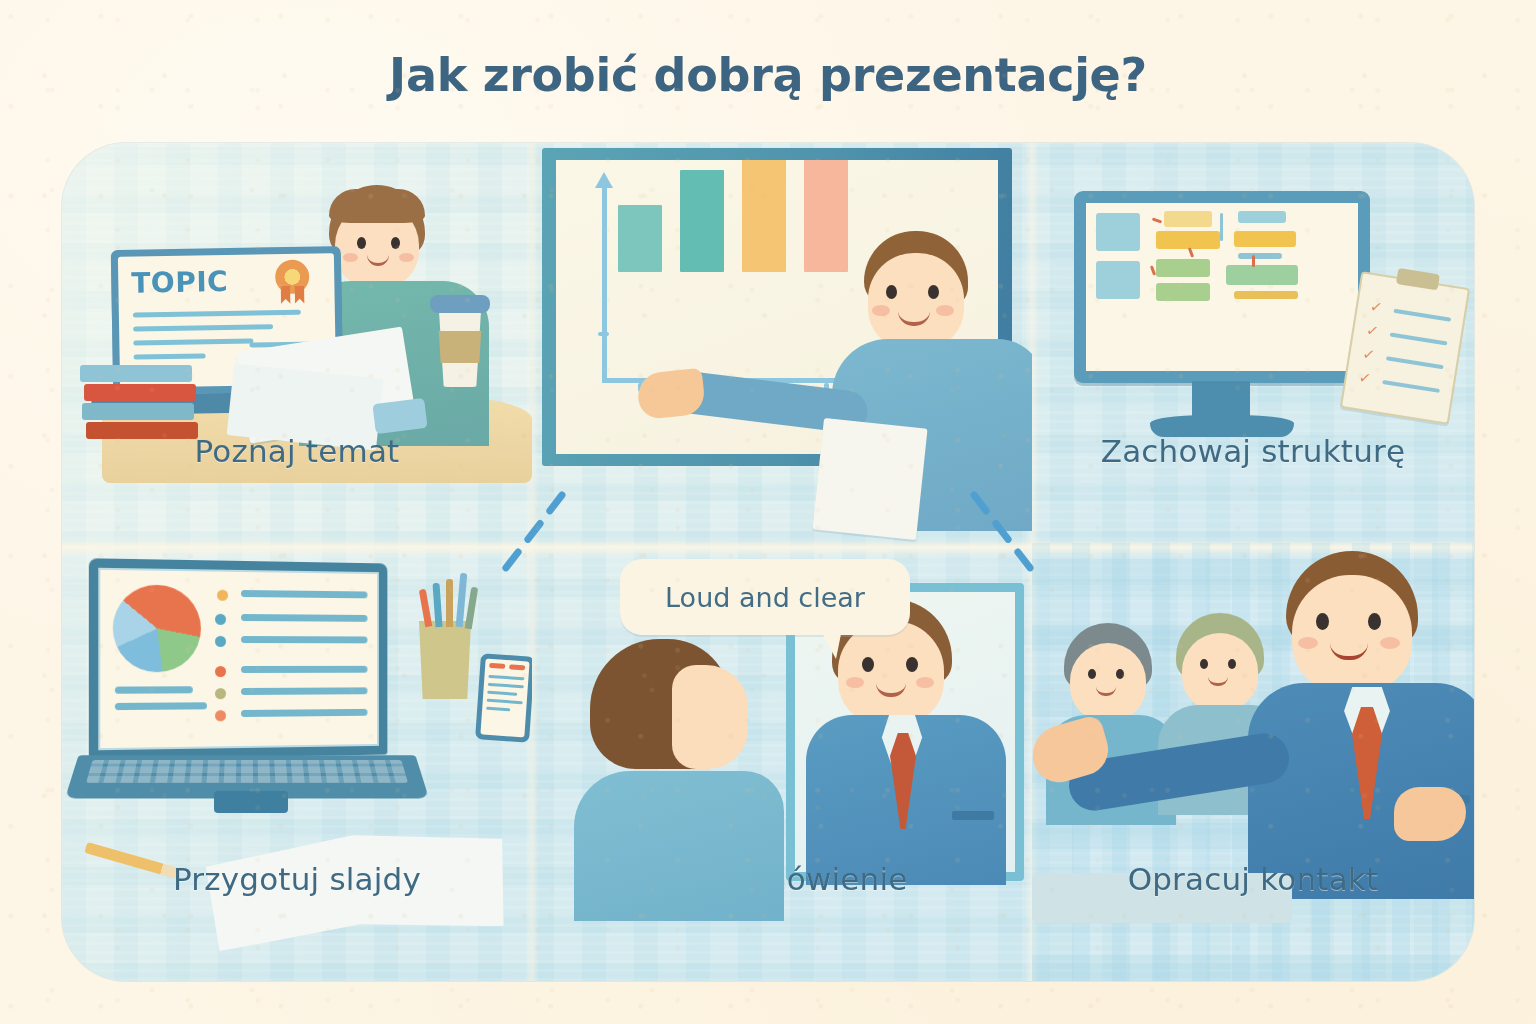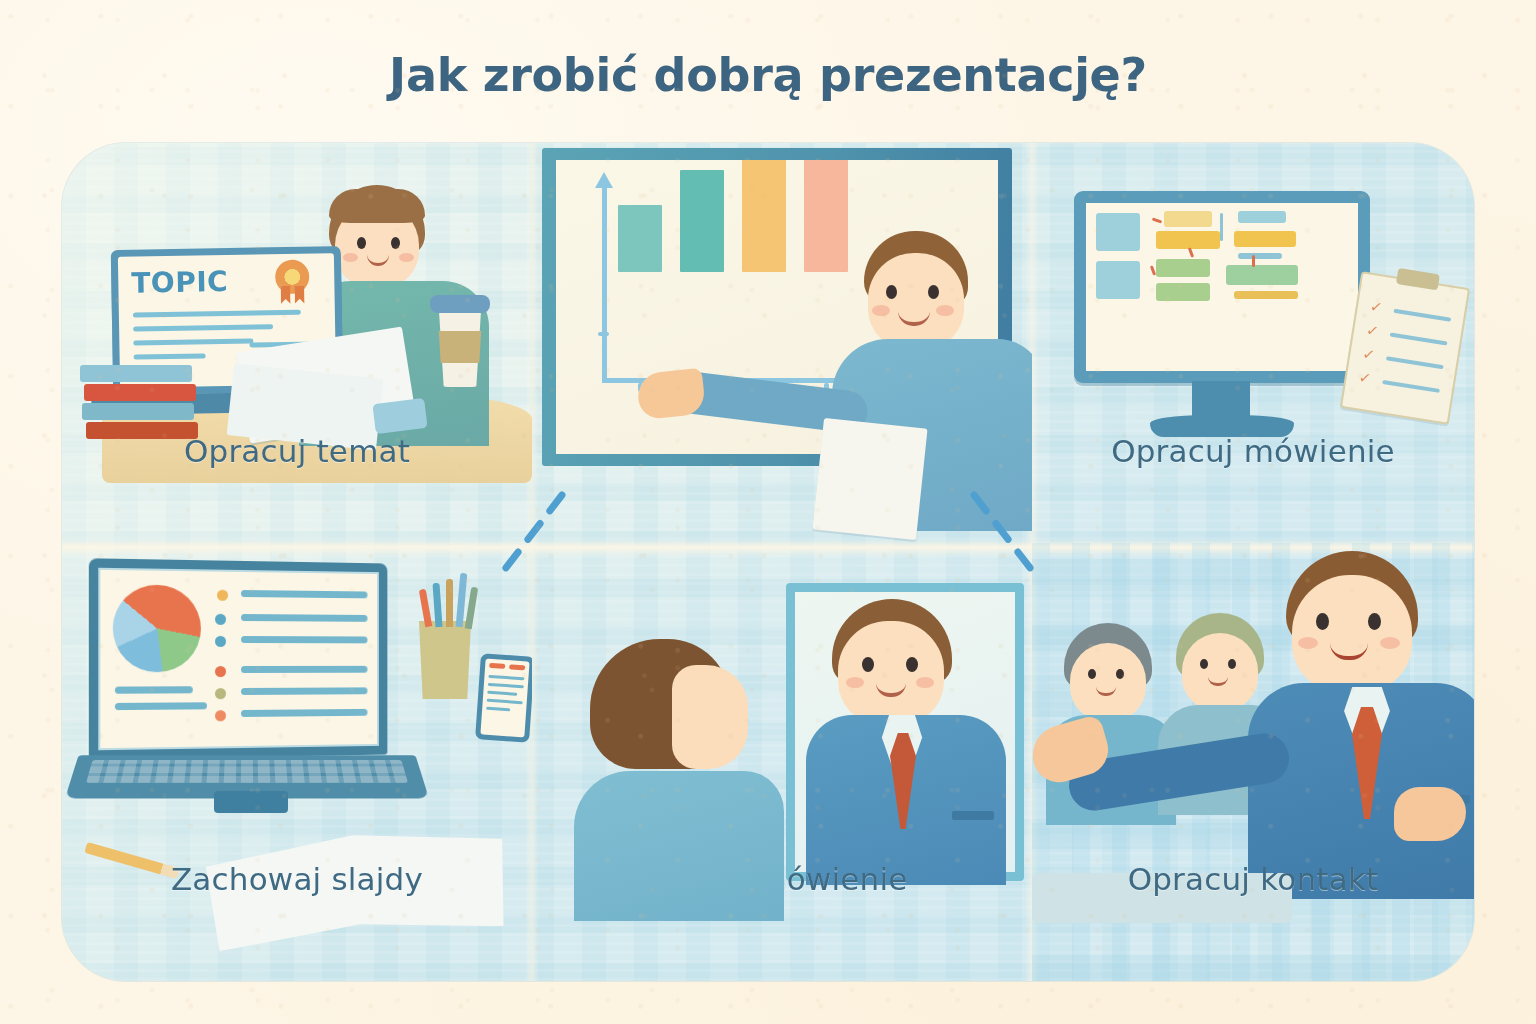--- a/index.html
+++ b/index.html
@@ -486,21 +486,21 @@
     <div class="papers1b"></div>
     <div class="phone1"></div>
 
     <div class="cup">
       <div class="body"></div>
       <div class="sleeve"></div>
       <div class="lid"></div>
     </div>
 
     <div class="label-wrap">
-      <div class="panel-label">Opracuj temat</div>
+      <div class="panel-label">Poznaj temat</div>
     </div>
   </div>
 
   <div class="panel" id="p2">
     <div class="screen-frame">
       <div class="screen-inner">
         <div class="arrow-up"></div>
         <div class="axis-v"></div>
         <div class="axis-h"></div>
         <div class="arrow-right"></div>
@@ -563,21 +563,21 @@
       <div class="chk" style="left:12px;top:46px">✓</div>
       <div class="chk" style="left:12px;top:70px">✓</div>
       <div class="chk" style="left:12px;top:94px">✓</div>
       <div class="clipln" style="left:36px;top:30px;width:58px"></div>
       <div class="clipln" style="left:36px;top:54px;width:58px"></div>
       <div class="clipln" style="left:36px;top:78px;width:58px"></div>
       <div class="clipln" style="left:36px;top:102px;width:58px"></div>
     </div>
 
     <div class="label-wrap">
-      <div class="panel-label">Opracuj mówienie</div>
+      <div class="panel-label">Zachowaj strukturę</div>
     </div>
   </div>
 
   <div class="panel" id="p4">
     <div class="laptop4">
       <div class="s4">
         <div class="pie"></div>
         <div class="bln" style="left:14px;top:114px;width:76px"></div>
         <div class="bln" style="left:14px;top:130px;width:90px"></div>
 
@@ -616,21 +616,21 @@
         <div class="bln" style="left:4px;top:32px;width:30px;height:3px"></div>
         <div class="bln" style="left:4px;top:40px;width:36px;height:3px"></div>
         <div class="bln" style="left:4px;top:48px;width:24px;height:3px"></div>
       </div>
     </div>
 
     <div class="bookopen"></div>
     <div class="pencil4"></div>
 
     <div class="label-wrap">
-      <div class="panel-label">Zachowaj slajdy</div>
+      <div class="panel-label">Przygotuj slajdy</div>
     </div>
   </div>
 
   <div class="panel" id="p5">
     <div class="mirror"></div>
 
     <div class="refl">
       <div class="h"></div>
       <div class="f"></div>
       <div class="eye" style="left:58px;top:58px;width:12px;height:15px"></div>
@@ -643,20 +643,23 @@
       <div class="tie"></div>
       <div class="pocket"></div>
     </div>
 
     <div class="backhead">
       <div class="h"></div>
       <div class="f"></div>
       <div class="b"></div>
     </div>
 
+    <div class="bubble">
+      <span>Loud and clear</span>
+    </div>
 
     <div class="label-wrap">
       <div class="panel-label">Ćwicz mówienie</div>
     </div>
   </div>
 
   <div class="panel" id="p6">
     <div class="shelf-bg"></div>
 
     <div class="aud" style="left:18px;top:80px">

